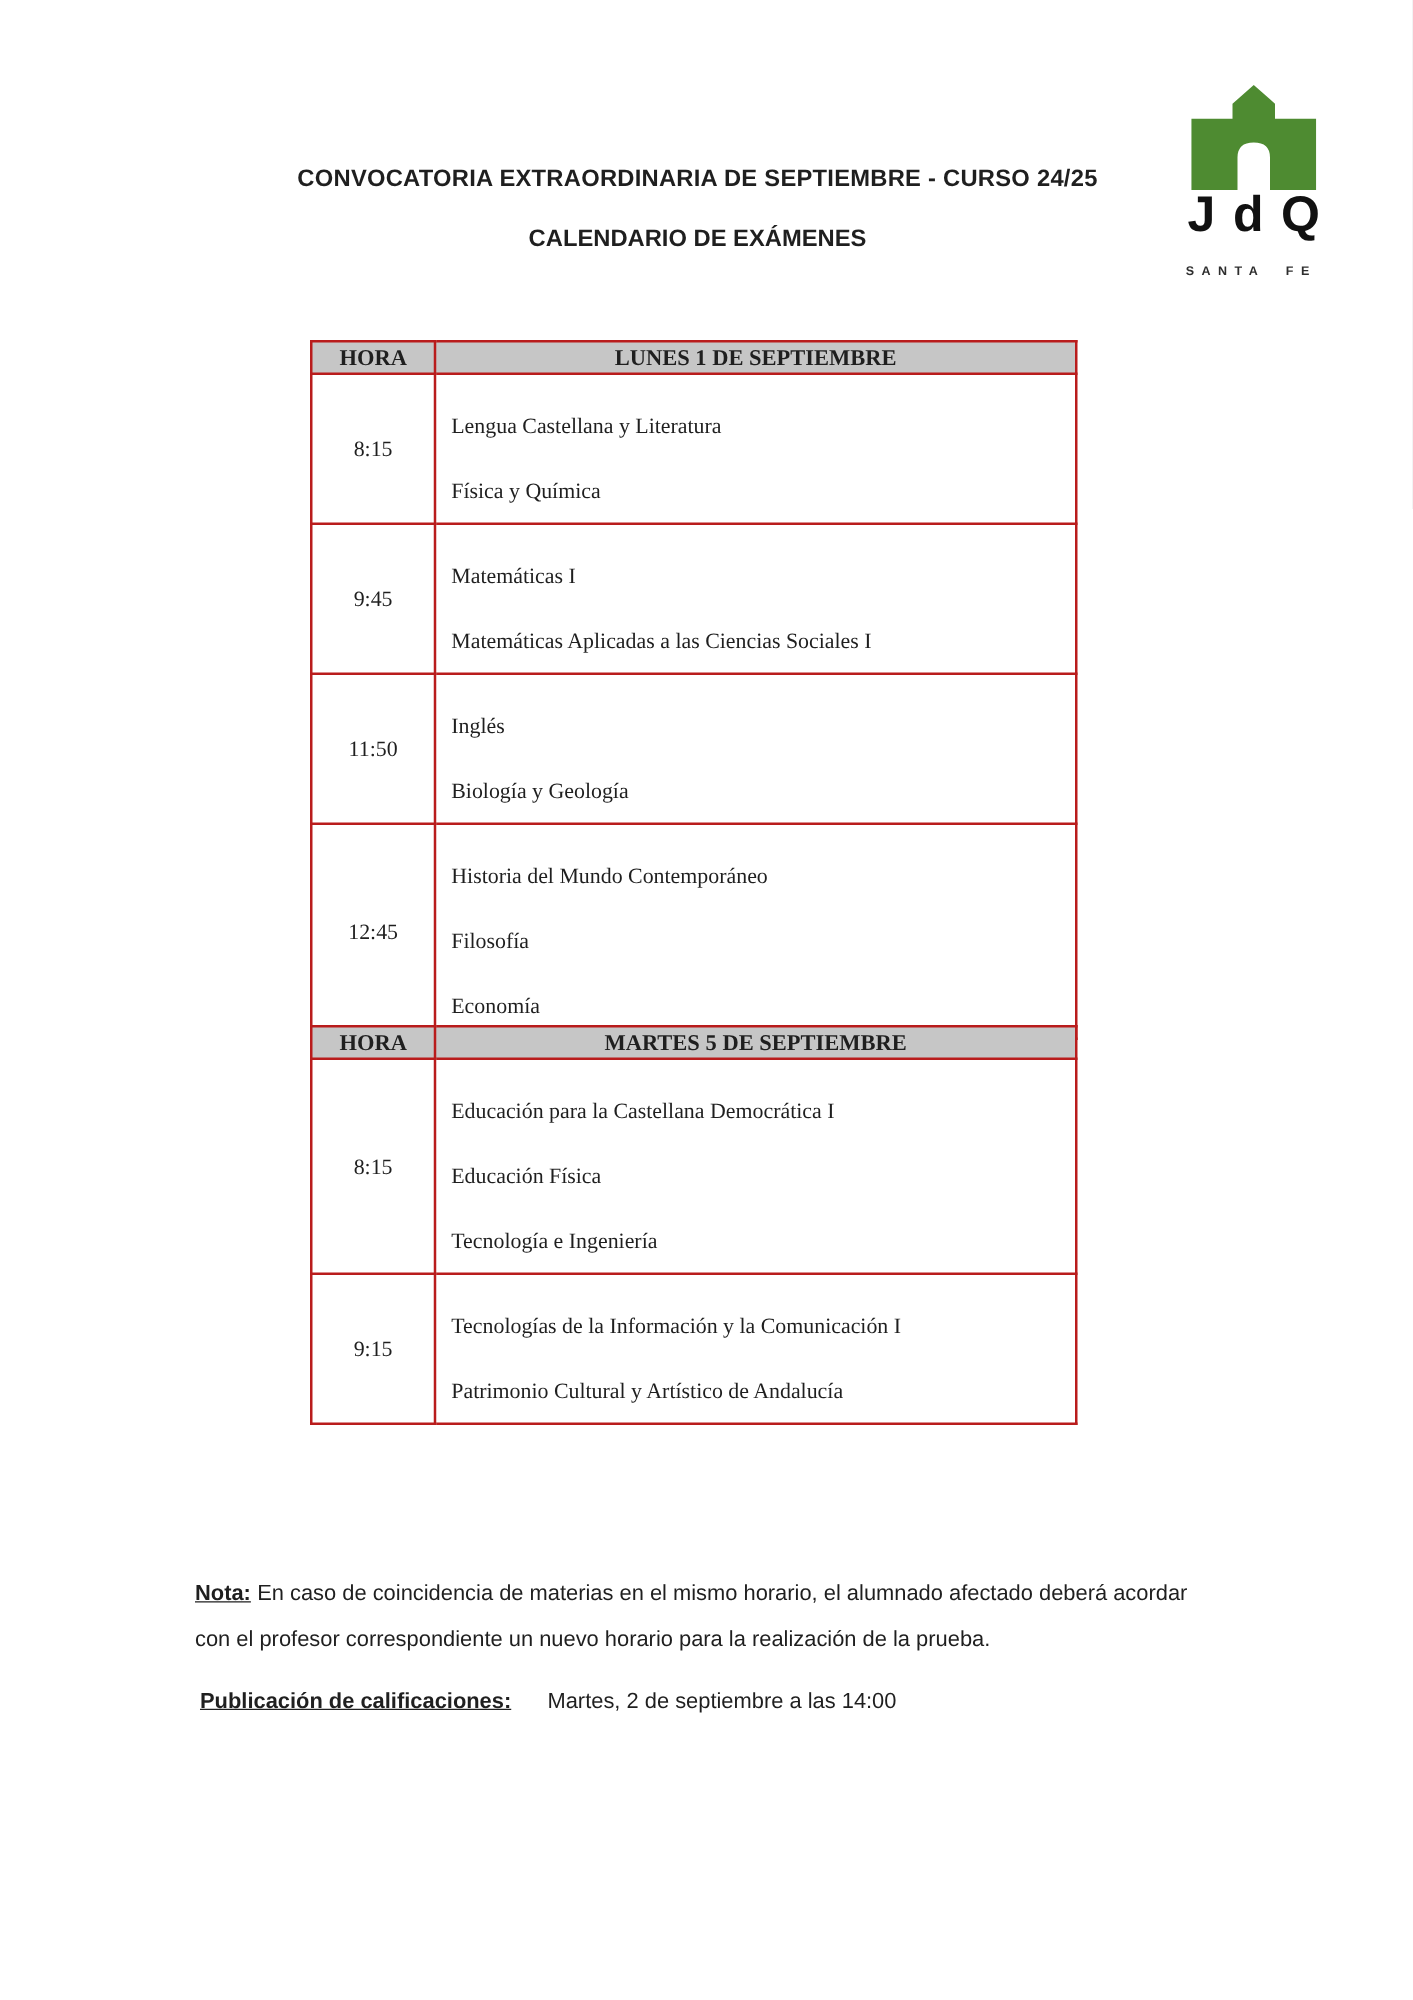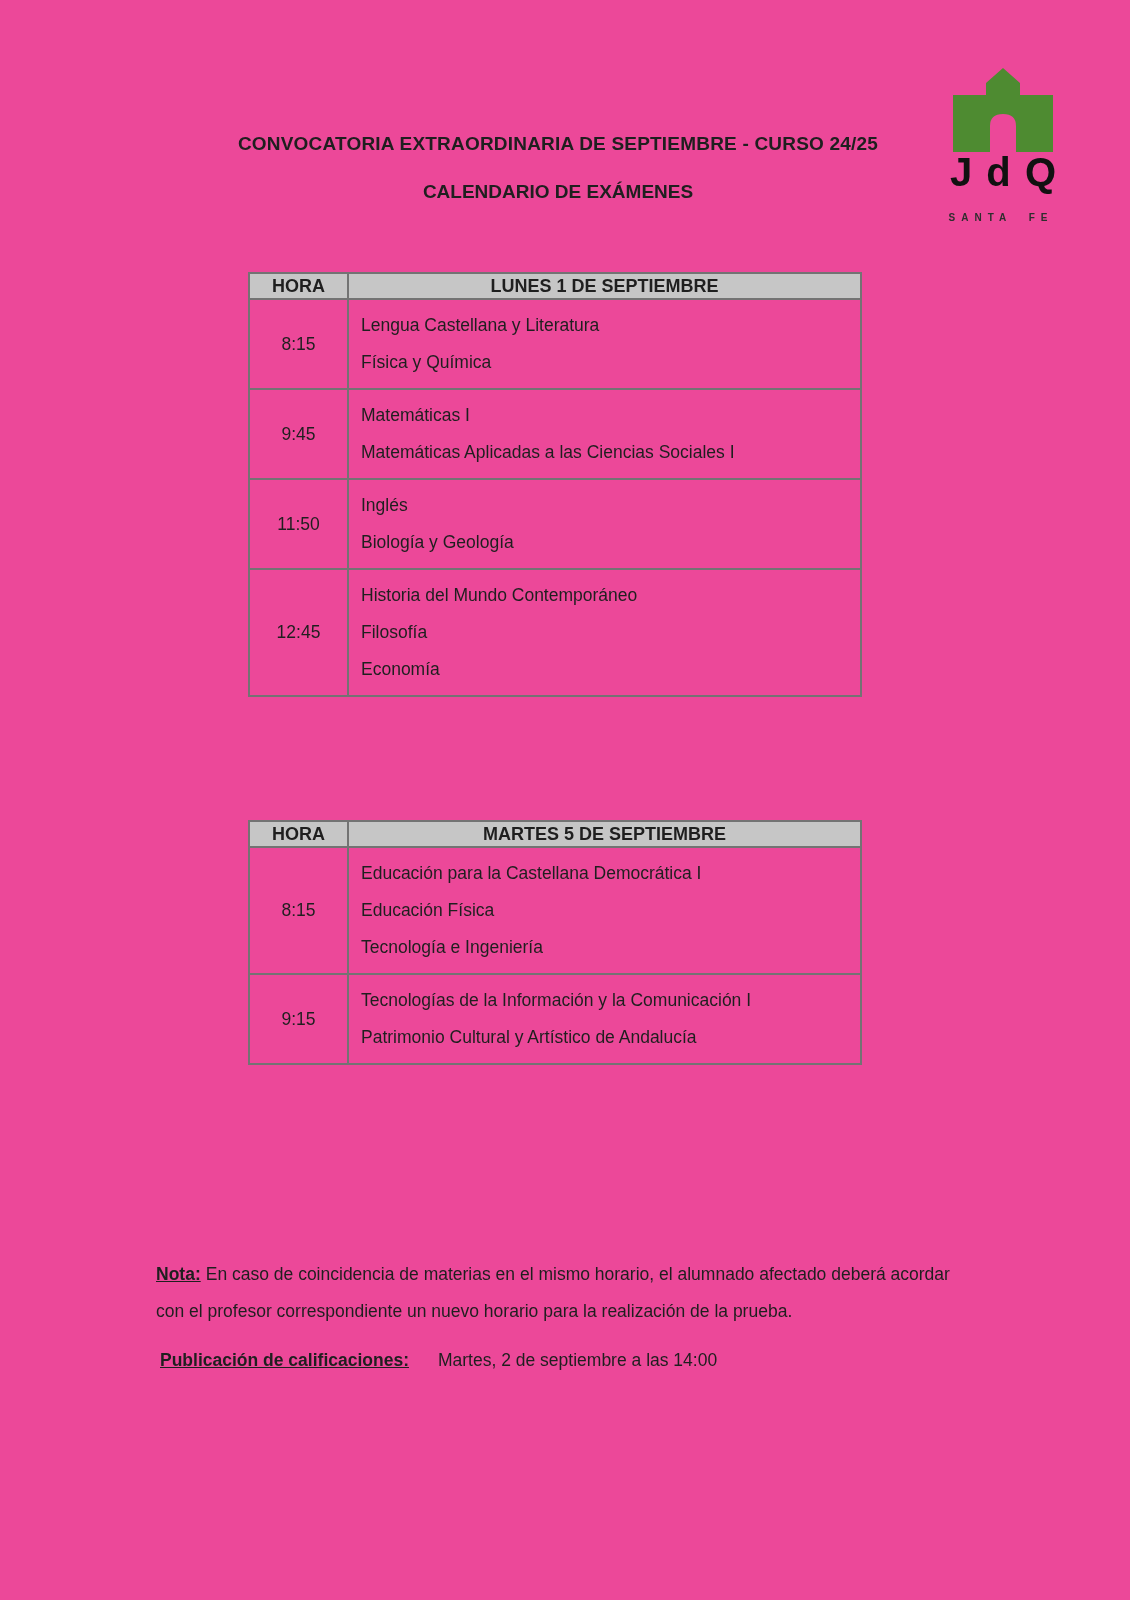--- a/index.html
+++ b/index.html
@@ -1,20 +1,20 @@
 <!DOCTYPE html>
 <html><head>
 <meta charset="utf-8">
 <style>
   html, body { margin: 0; padding: 0; background: #e9e9e9; }
   .page {
     position: relative;
     width: 1130px;
     height: 1600px;
-    background: #ec4899;
+    background: #ffffff;
     font-family: "Liberation Sans", sans-serif;
     color: #1f1f1f;
     overflow: hidden;
     margin: 0 auto;
   }
 
   
   .doc-title {
     position: absolute;
     left: 0; top: 133px;
@@ -66,21 +66,22 @@
   table.exam-table {
     position: absolute;
     left: 248px;
     border-collapse: collapse;
     table-layout: fixed;
     width: 614px;
   }
   table.exam-table.t0 { top: 272px; }
   table.exam-table.t1 { top: 820px; }
   .exam-table th, .exam-table td {
-    border: 2px solid #737373;
+    border: 2px solid #b91c1c;
+    font-family: Liberation Serif, serif;
   }
   .exam-table th {
     background: #c6c6c6;
     height: 24px;
     font-size: 18px;
     font-weight: bold;
     text-align: center;
     padding: 0;
   }
   .exam-table th.col-time { width: 97px; }
@@ -91,20 +92,21 @@
     padding: 18px;
   }
   .exam-table td.subjects-cell {
     padding: 7px 6px 7px 12px;
     vertical-align: middle;
   }
   .subject-line {
     font-size: 17.5px;
     line-height: 37px;
     white-space: nowrap;
+    margin-top: 15px;
   }
 
   
   .nota {
     position: absolute;
     left: 156px; top: 1256px;
     width: 800px;
     font-size: 17.5px;
     line-height: 37px;
   }

